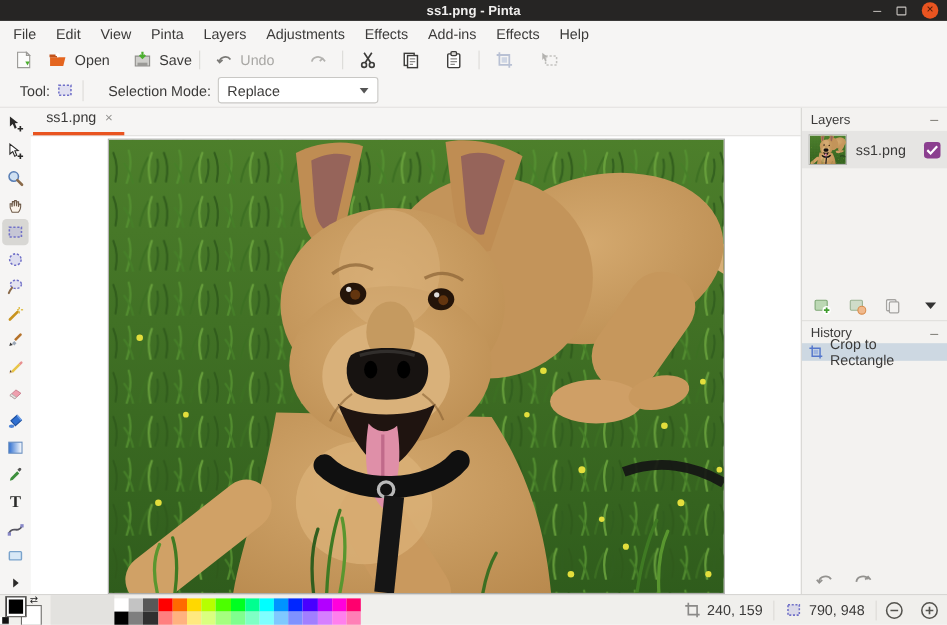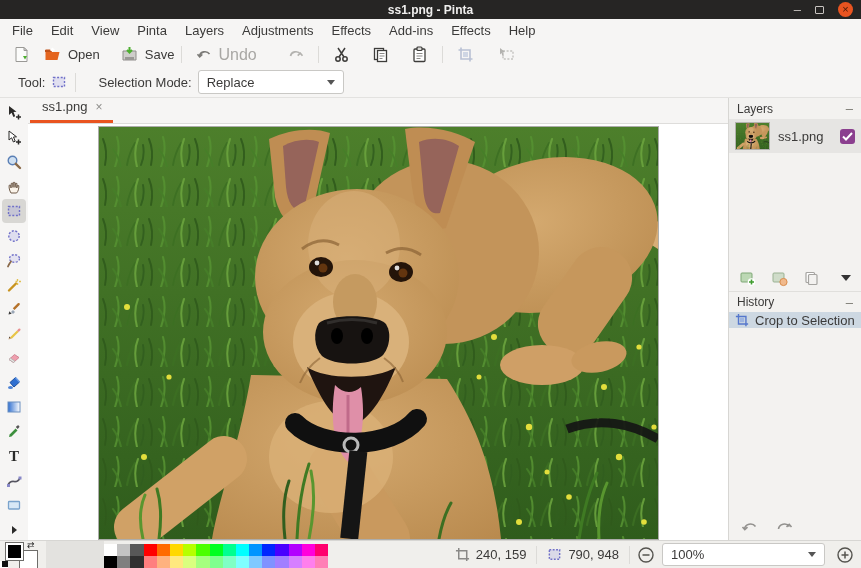--- a/index.html
+++ b/index.html
@@ -18,21 +18,21 @@
   .win-close { width:15px; height:15px; border-radius:50%; background:#e95420;
                color:#4a1a08; font-size:11px; line-height:14px; text-align:center; }
 
   
   .menubar { height:23px; display:flex; align-items:center; padding-left:3px; flex:0 0 auto; }
   .menu-item { padding:2px 9px; cursor:default; }
 
   
   .toolbar { height:25px; display:flex; align-items:center; padding-left:6px; flex:0 0 auto; }
   .tb-btn { display:flex; align-items:center; gap:5px; padding:2px 7px; }
-  .tb-btn span { font-size:16px; }
+  .tb-btn span { font-size:13px; }
   .tb-btn.disabled span { color:#a8a7a4; }
   .tb-sep { width:1px; height:17px; background:#dcdbd8; margin:0 7px; }
   .icon16 { width:17px; height:17px; display:block; }
 
   
   .tooloptions { height:31px; display:flex; align-items:center; padding-left:6px;
                  border-bottom:1px solid #e3e2e0; flex:0 0 auto; }
   .tooloptions .lbl { margin-right:6px;margin-left:12px; }
   .to-sep { width:1px; height:19px; background:#dcdbd8; margin:0 10px 0 8px; }
   .combo { background:#fff; border:1px solid #c9c8c5; border-radius:3px; height:24px;
@@ -481,21 +481,21 @@
     </div>
     <div class="panel-hdr hist-hdr">
       <span>History</span>
       <span class="min">–</span>
     </div>
     <div class="hist-item selected">
       <svg width="14" height="14" viewBox="0 0 16 16">
         <path d="M4,1 V12.5 H15 M1,4 H12.5 V15" stroke="#5577cc" stroke-width="1.6" fill="none"></path>
         <rect x="5.5" y="5.5" width="5" height="5" fill="#9db4e0"></rect>
       </svg>
-      <span>Crop to Selection</span>
+      <span>Crop to Rectangle</span>
     </div>
     <div class="hist-spacer"></div>
     <div class="undo-redo-row">
       <svg width="18" height="16" viewBox="0 0 18 16">
         <path d="M3.5,11 a6,5.5 0 0 1 11,-2.5" stroke="#93928f" stroke-width="1.6" fill="none"></path>
         <path d="M1.5,9 l2.3,2.7 2.7,-2.5" fill="none" stroke="#93928f" stroke-width="1.6"></path>
       </svg>
       <svg width="18" height="16" viewBox="0 0 18 16">
         <path d="M14.5,8.5 a6,5.5 0 0 0 -11,2.5" stroke="#93928f" stroke-width="1.6" fill="none"></path>
         <path d="M16.5,9 l-2.3,-2.7 -2.7,2.5" fill="none" stroke="#93928f" stroke-width="1.6"></path>
@@ -563,23 +563,19 @@
     </svg>
     <span>790, 948</span>
   </div>
   <div class="sb-sep"></div>
   <div class="zoom-btn">
     <svg width="18" height="18" viewBox="0 0 18 18">
       <circle cx="9" cy="9" r="7" fill="none" stroke="#55544f" stroke-width="1.4"></circle>
       <path d="M5.5,9 h7" stroke="#55544f" stroke-width="1.5"></path>
     </svg>
   </div>
-  <div class="combo zoom">
-    <span>100%</span>
-    <span class="arrow"></span>
-  </div>
   <div class="zoom-btn">
     <svg width="18" height="18" viewBox="0 0 18 18">
       <circle cx="9" cy="9" r="7" fill="none" stroke="#55544f" stroke-width="1.4"></circle>
       <path d="M5.5,9 h7 M9,5.5 v7" stroke="#55544f" stroke-width="1.5"></path>
     </svg>
   </div>
 </div>
 
 </body></html>

